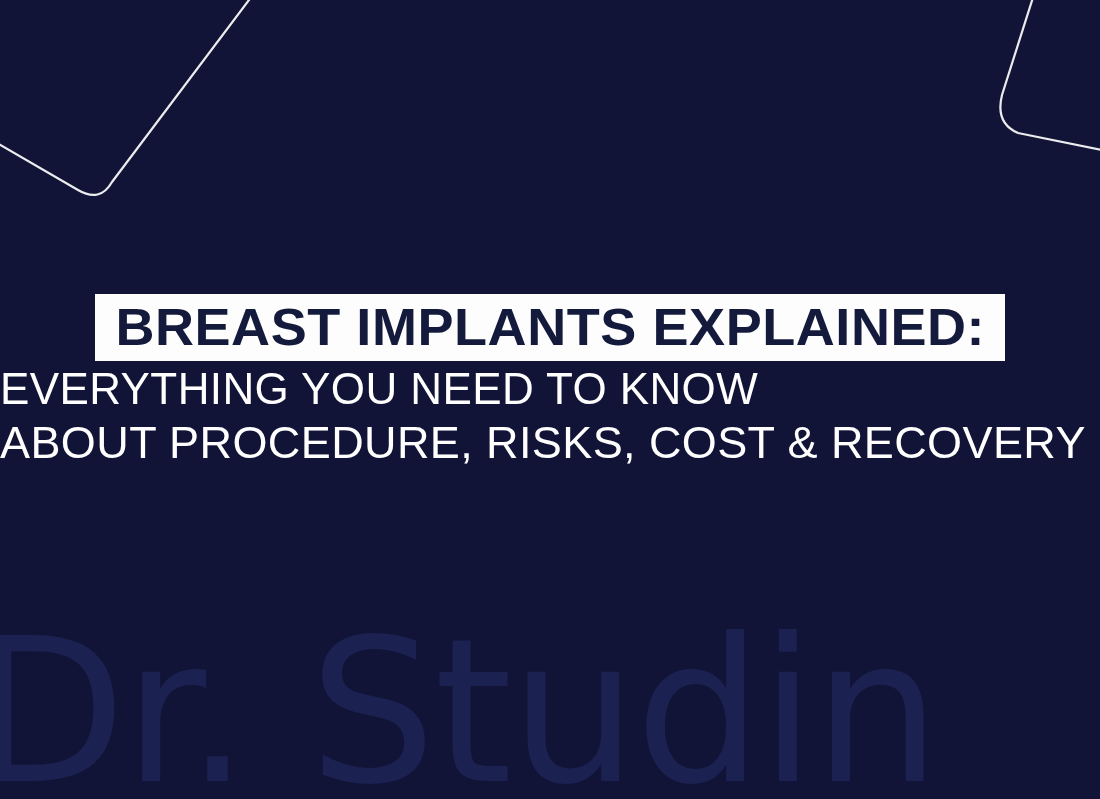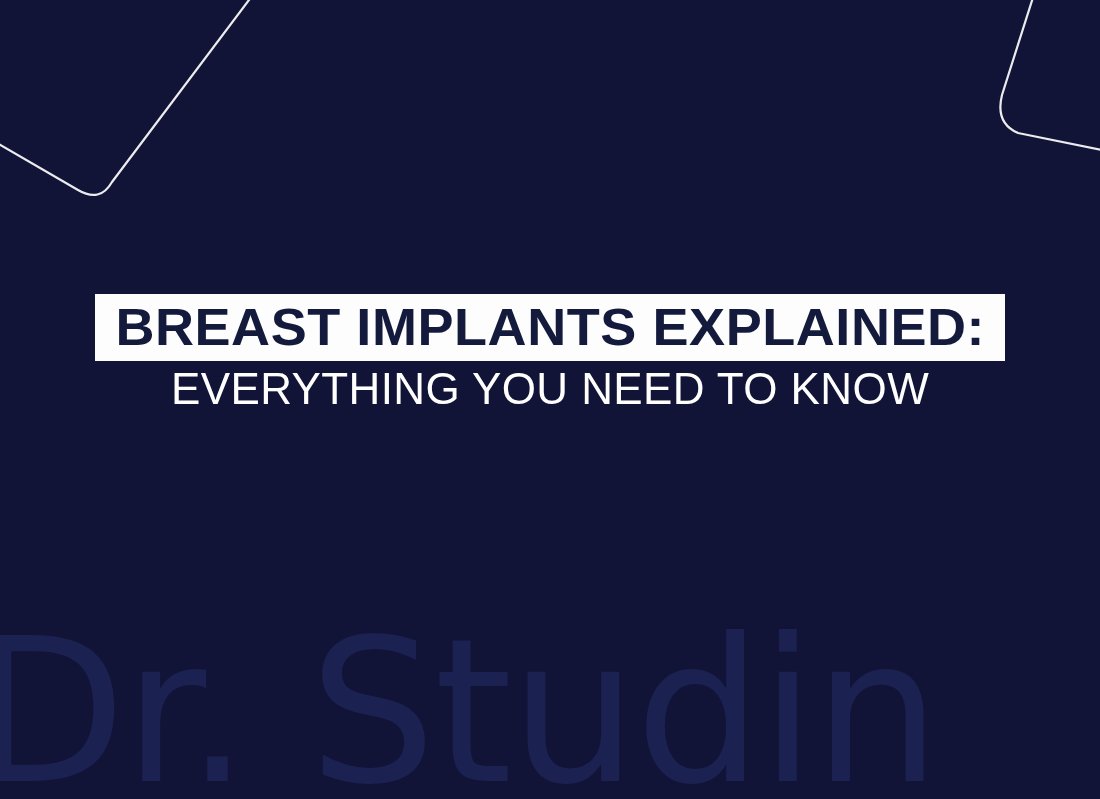--- a/index.html
+++ b/index.html
@@ -83,21 +83,21 @@
     line-height: 1;
     letter-spacing: 0.5px;
     color: #141a3c;
     transform: scaleX(1.06);
     white-space: nowrap;
   }
 
   .subtitle {
     position: absolute;
     width: 1100px;
-    text-align: center;
+    text-align: left;
     font-family: "Liberation Sans Narrow", "Liberation Sans", sans-serif;
     font-weight: 400;
     font-size: 44px;
     line-height: 1;
     letter-spacing: 0.4px;
     color: #ffffff;
     white-space: nowrap;
   }
   #subtitle-line-1 { top: 344px; }
   #subtitle-line-2 { top: 397px; font-size: 45px; }
@@ -137,16 +137,17 @@
   <div id="watermark">Dr. Studin</div>
 
   <div id="content">
 
     <div id="title-band">
       <span class="title-text">BREAST IMPLANTS EXPLAINED:</span>
     </div>
 
     <div class="subtitle" id="subtitle-line-1">EVERYTHING YOU NEED TO KNOW</div>
 
+    <div class="subtitle" id="subtitle-line-2">ABOUT PROCEDURE, RISKS, COST &amp; RECOVERY</div>
 
 
   </div>
 </div>
 
 </body></html>

